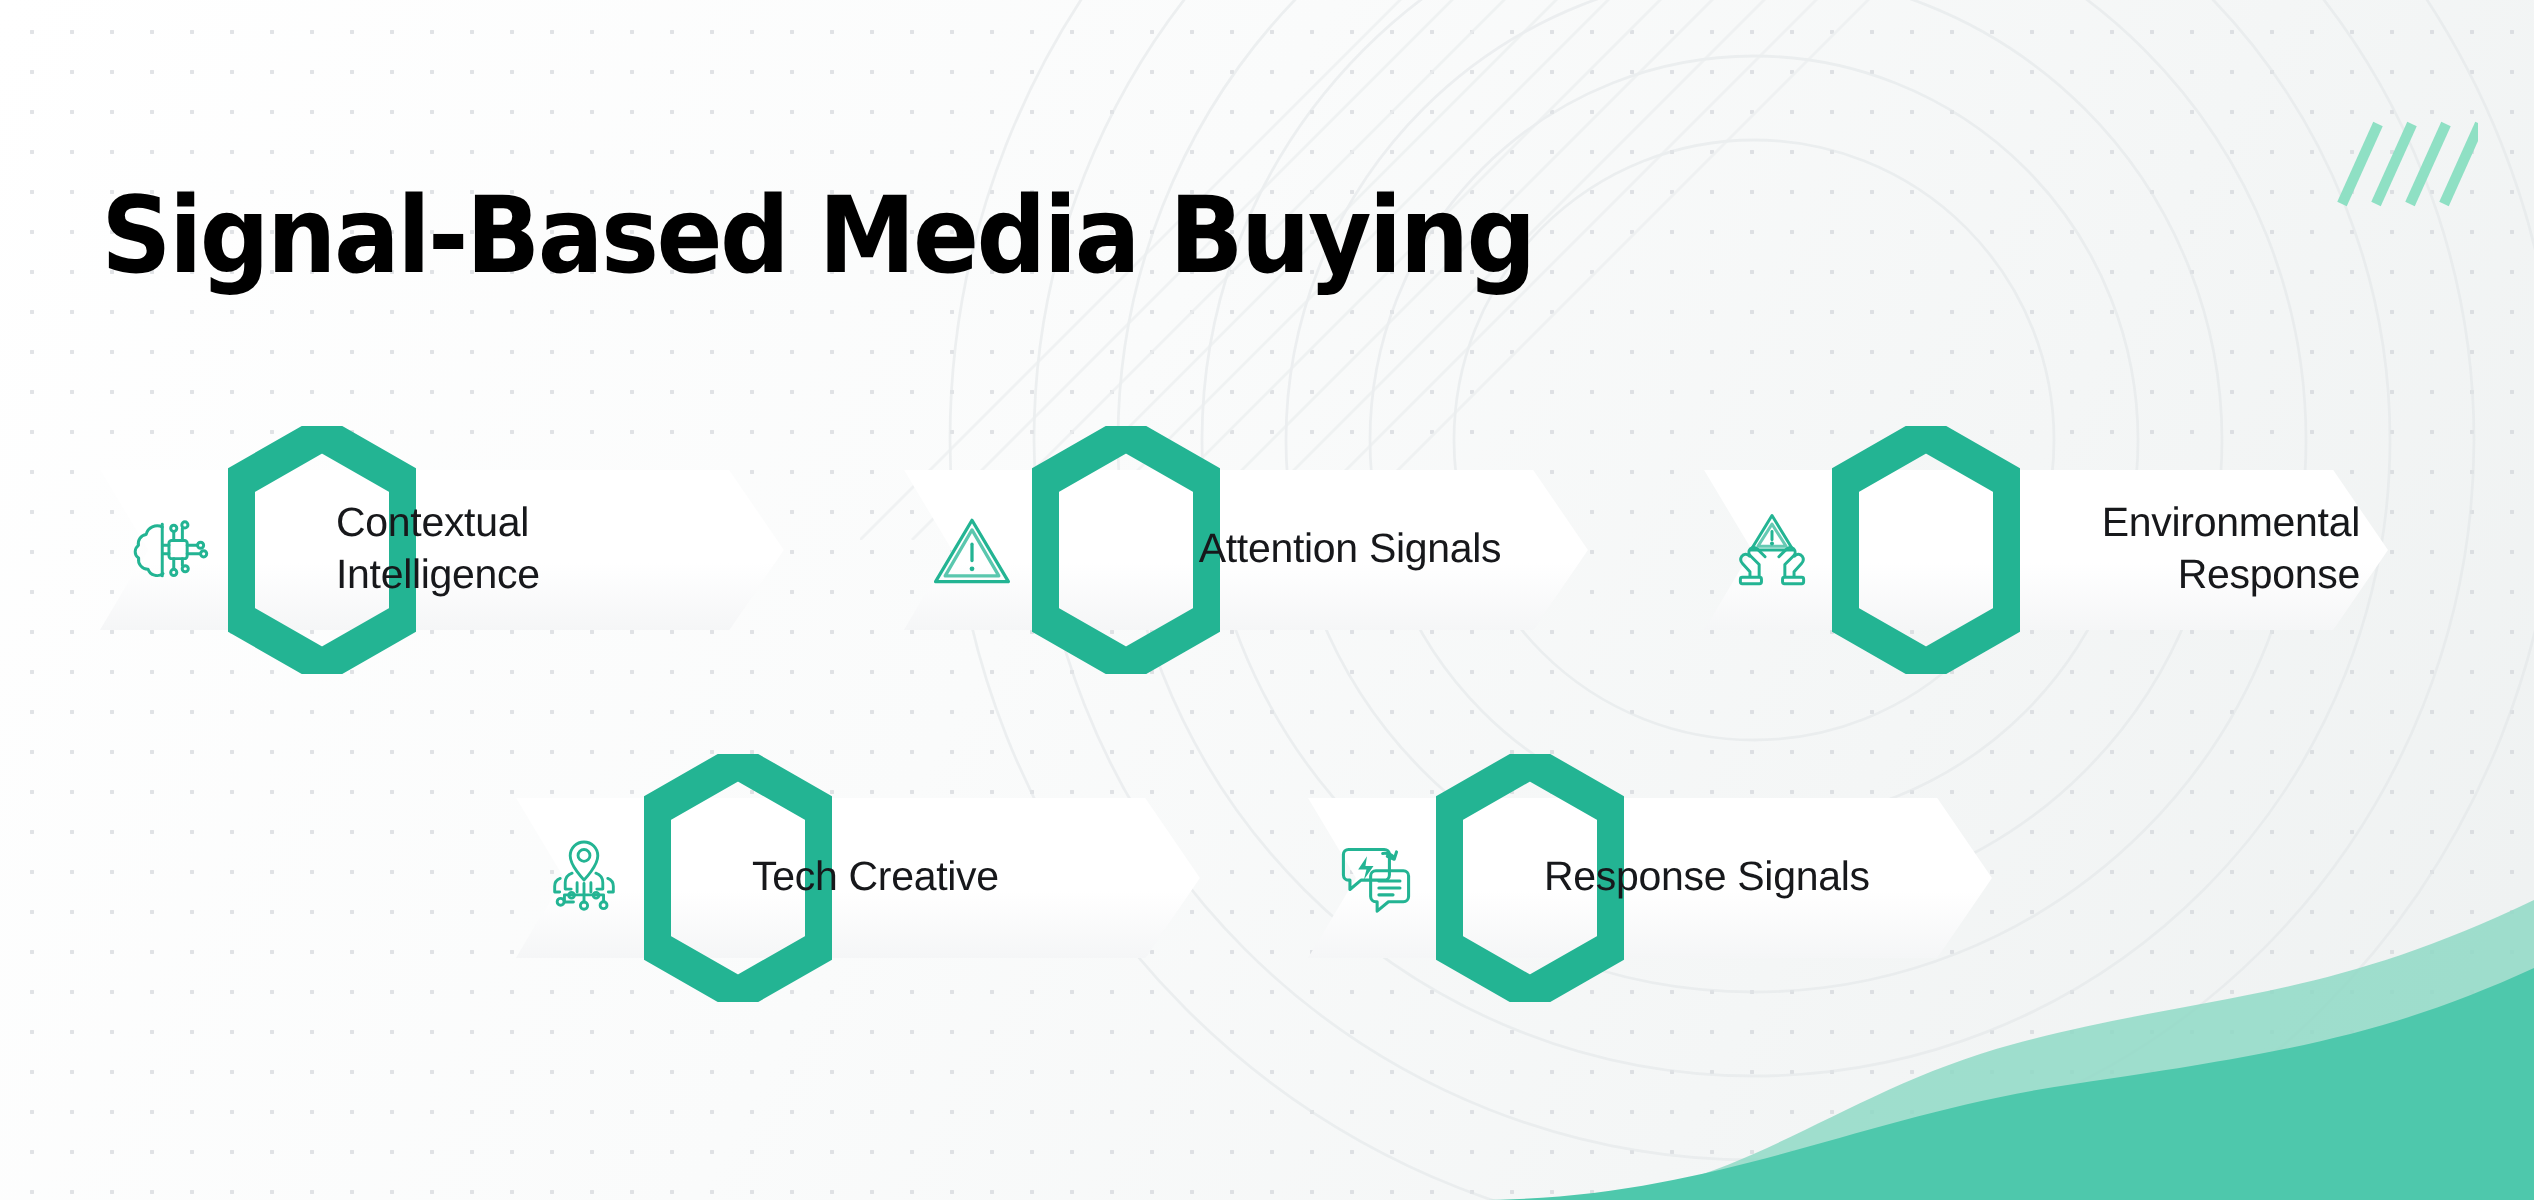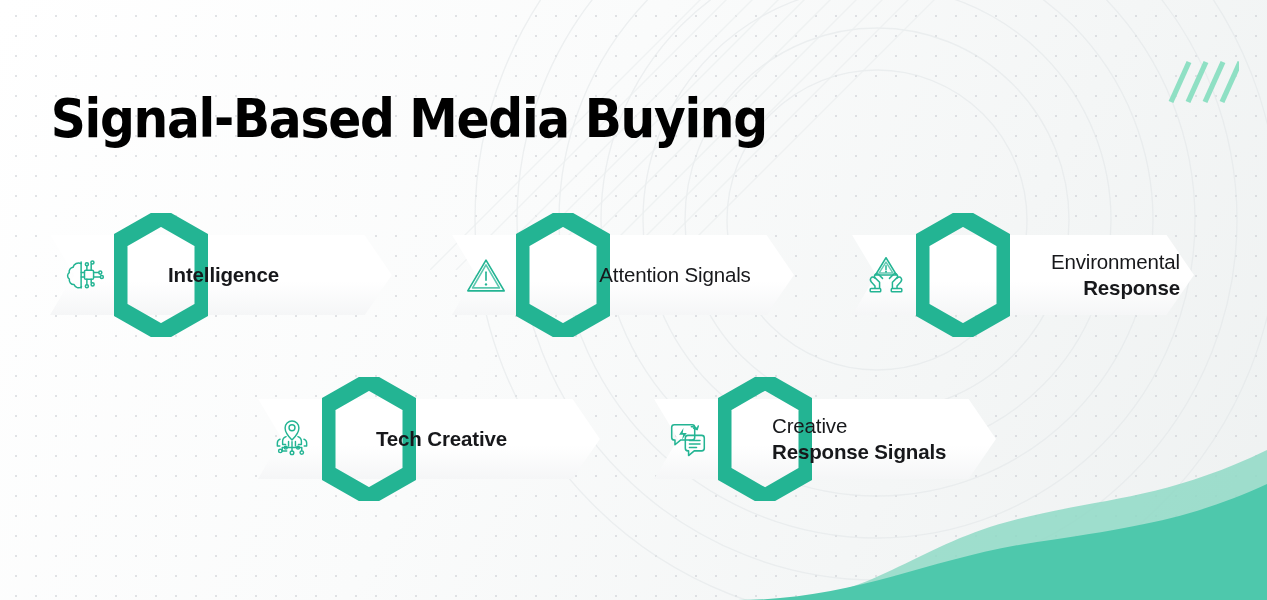--- a/index.html
+++ b/index.html
@@ -90,21 +90,21 @@
     left:118px; top:0;
     width:210px; height:80px;
     display:flex; flex-direction:column; justify-content:center;
     z-index:4;
     font-size:20.5px;
     line-height:26px;
     font-weight:500;
     color:#17181b;
     letter-spacing:-.15px;
   }
-  .card-label .l2 { display:block;font-weight:bold; }
+  .card-label .l2 { display:block; }
 
   
   .card-0 { left:50px;  top:235px; }
   .card-1 { left:452px; top:235px;text-align:center; }
   .card-2 { left:852px; top:235px;text-align:right; }
   .card-3 { left:258px; top:399px; }
   .card-4 { left:654px; top:399px; }
 
   
 </style>
@@ -179,20 +179,21 @@
         <path d="M24.5 21.5h-3.3M24.5 26h-3.3"></path>
         <circle cx="27" cy="12.7" r="1.6"></circle>
         <circle cx="32.8" cy="10.9" r="1.6"></circle>
         <circle cx="41" cy="21.5" r="1.6"></circle>
         <circle cx="42.6" cy="26" r="1.6"></circle>
         <circle cx="27" cy="35.7" r="1.6"></circle>
         <circle cx="33" cy="33.8" r="1.6"></circle>
       </svg>
     </div>
     <div class="card-label">
+      <span class="l1">Contextual</span>
       <span class="l2">Intelligence</span>
     </div>
   </div>
 
   <div class="card card-1">
     <div class="banner"></div>
     <svg class="hex" viewBox="0 0 94 124">
       <path d="M47,4 L89,28 L89,96 L47,120 L5,96 L5,28 Z" fill="none" stroke="#23b493" stroke-width="17" stroke-linejoin="miter"></path>
     </svg>
     <div class="card-icon">
@@ -272,18 +273,17 @@
       <svg viewBox="0 0 48 48" fill="none" stroke="#23b493" stroke-width="1.6" stroke-linecap="round" stroke-linejoin="round">
         <path d="M7 11.8c0-1.5 1.2-2.7 2.7-2.7h18.6c1.5 0 2.7 1.2 2.7 2.7v10.6c0 1.5-1.2 2.7-2.7 2.7H16.2L10.4 30v-4.9H9.7C8.2 25.1 7 23.9 7 22.4z"></path>
         <path d="M19.3 12.6l-4.6 6.9h4.3l-1.3 5.4 5-7.1h-4.2z" fill="#23b493" stroke="none"></path>
         <path d="M27.5 11.2c2.3-.3 4.6.5 6 2.2"></path>
         <path d="M34.7 10.4l-1.2 3.8-3.6-1.5"></path>
         <path d="M41 22.9c0-1.5-1.2-2.7-2.7-2.7H23.9c-1.5 0-2.7 1.2-2.7 2.7v10.8c0 1.5 1.2 2.7 2.7 2.7h.7v4.9l5.9-4.9h7.8c1.5 0 2.7-1.2 2.7-2.7z"></path>
         <path d="M25.5 25.6h11M25.5 29.2h11M25.5 32.8h7.4"></path>
       </svg>
     </div>
     <div class="card-label">
-      <span class="l1">Creative</span>
       <span class="l2">Response Signals</span>
     </div>
   </div>
 
 </div>
 
 </body></html>

